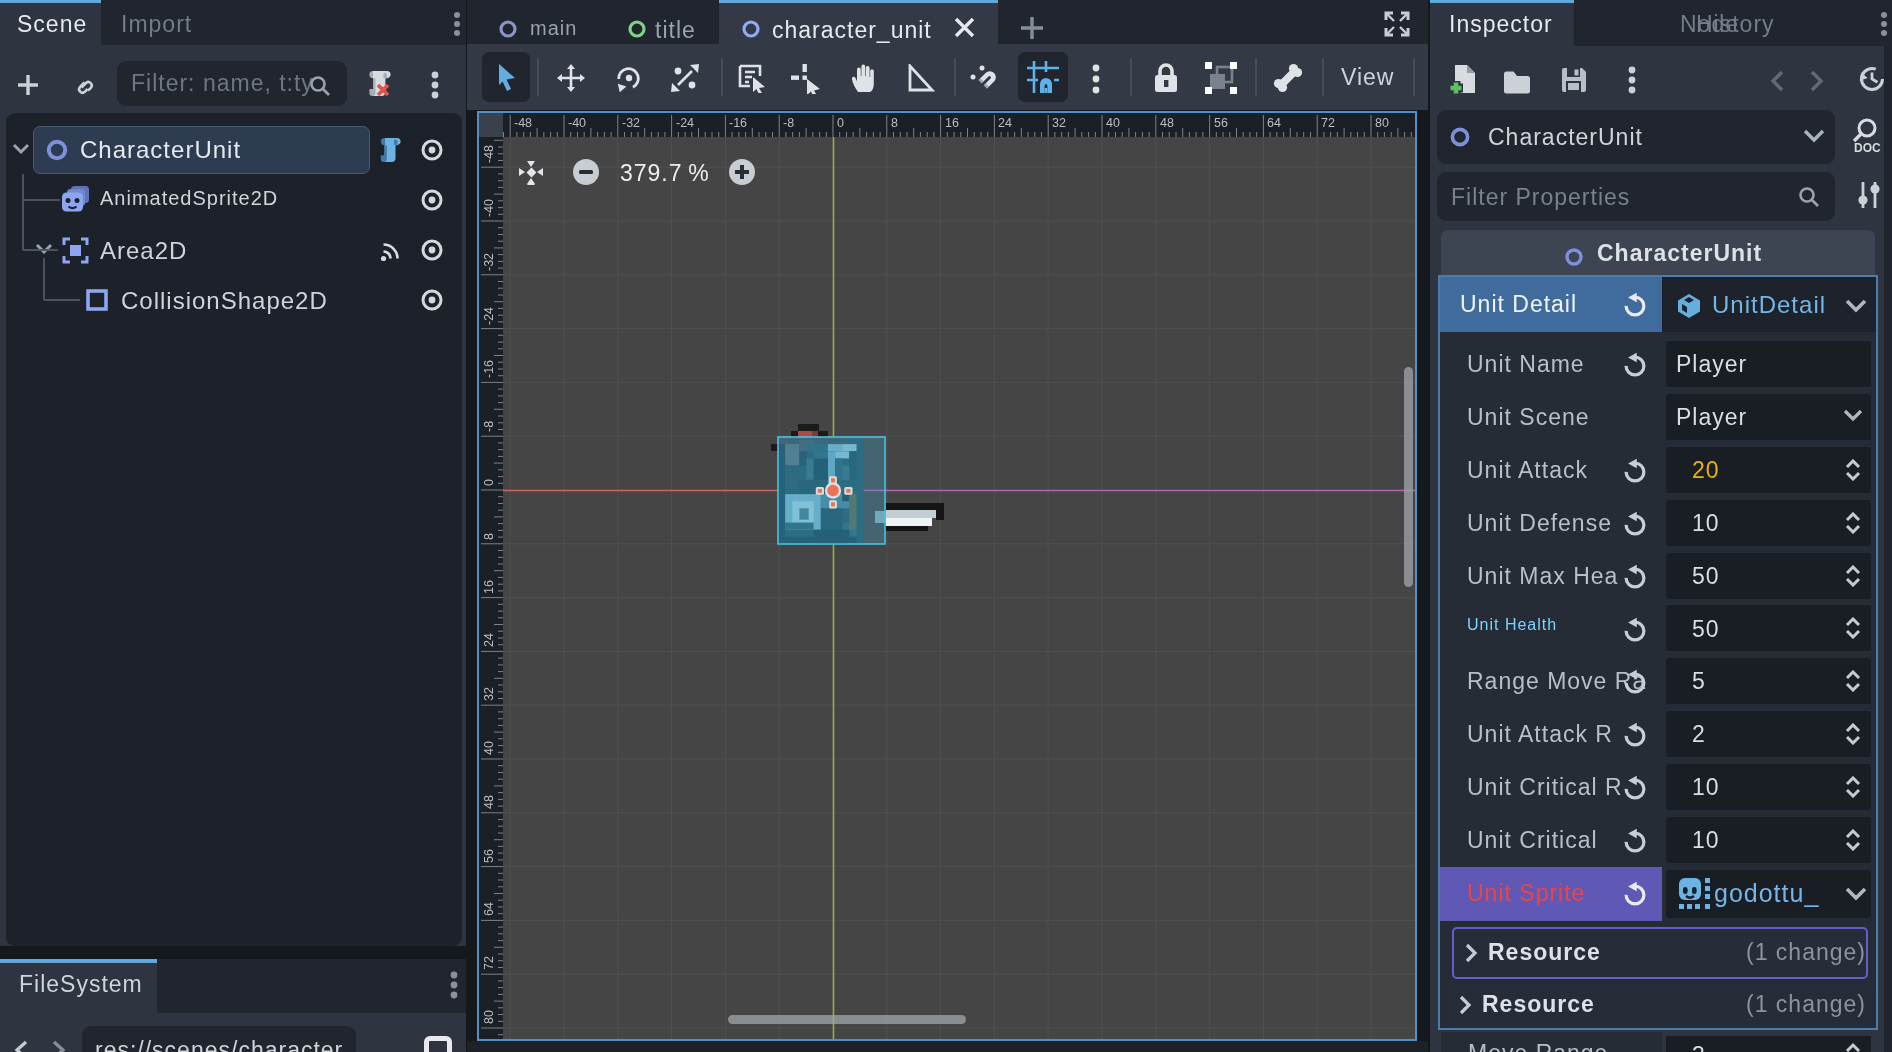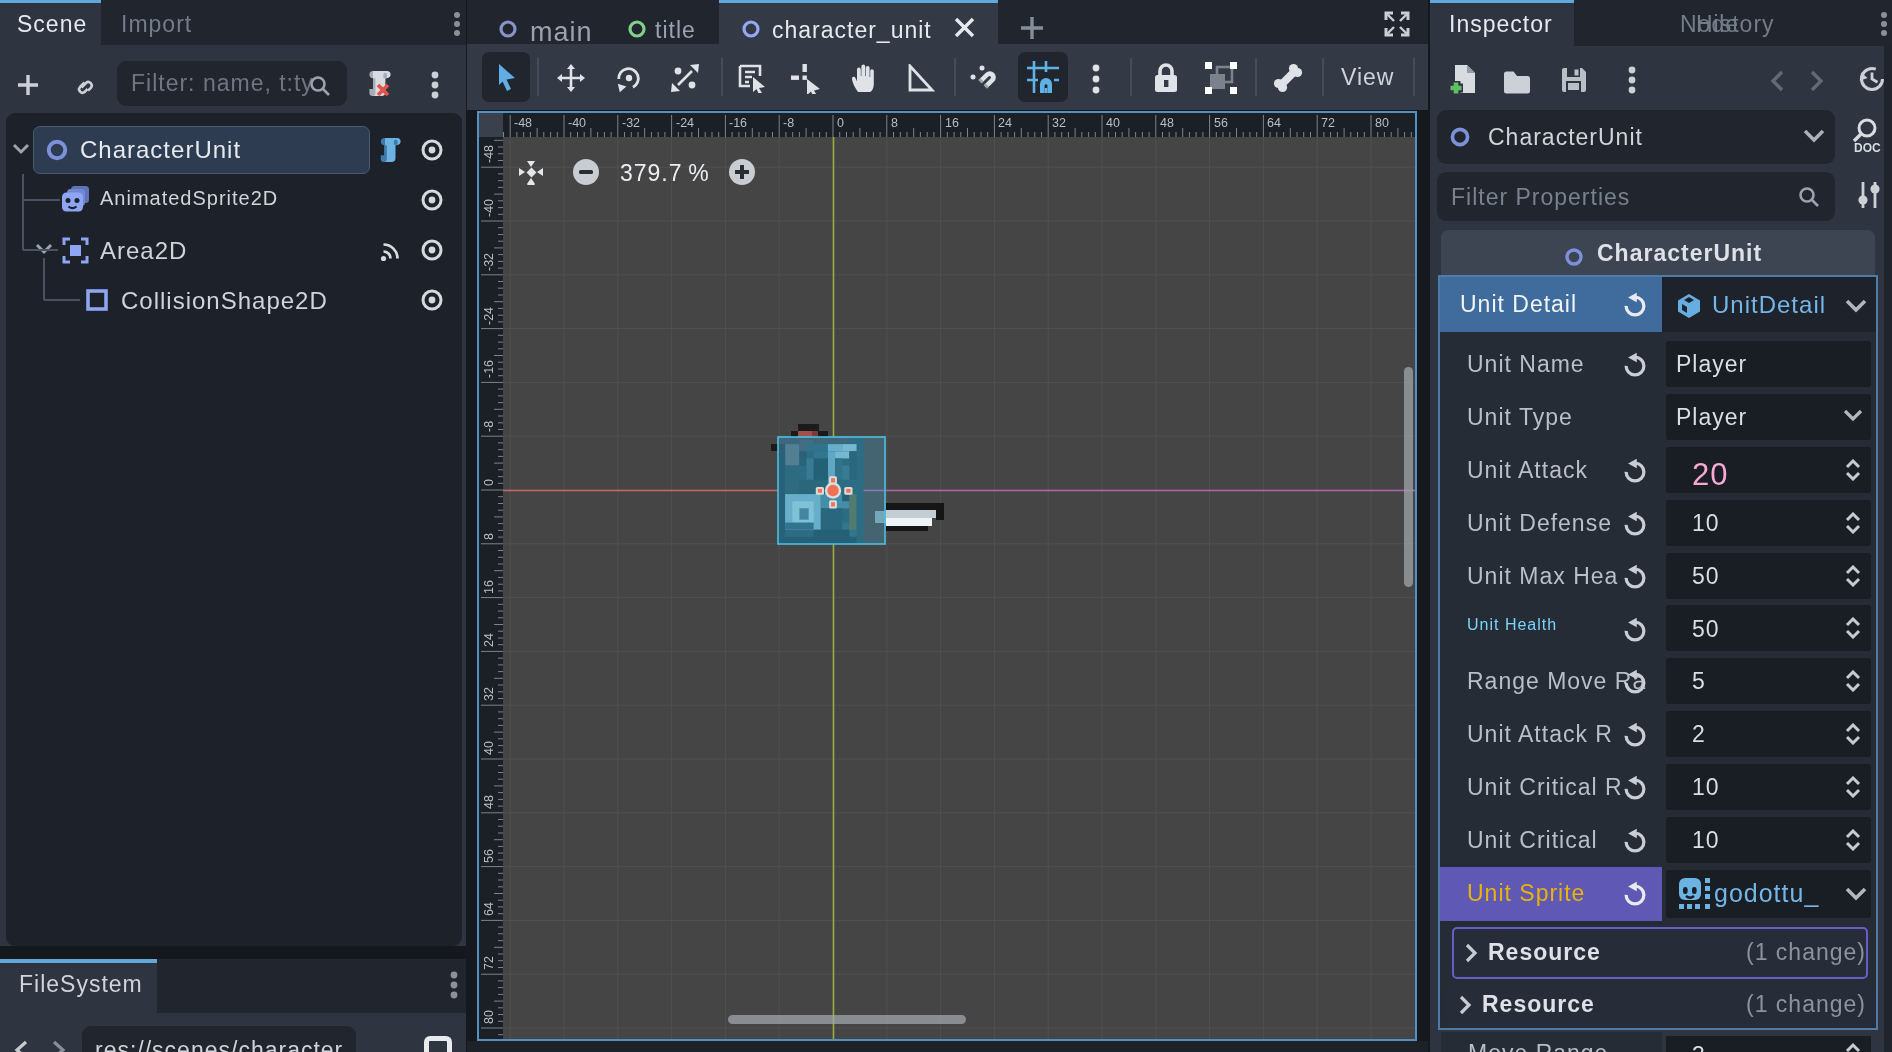--- a/index.html
+++ b/index.html
@@ -132,21 +132,21 @@
 <div class="a" style="left:82px;top:1026px;width:274px;height:26px;background:#21262e;border-radius:9px 9px 0 0;overflow:hidden">
     <div class="txt" style="left:13px;top:11px;font-size:23px;color:#cfd4db">res://scenes/character_uni</div>
   </div>
 <div class="a" style="left:424px;top:1036px;width:28px;height:16px;border:5px solid #e8eaee;border-bottom:none;border-radius:6px 6px 0 0"></div>
 <div class="a" style="left:467px;top:0px;width:961px;height:44px;background:#21252d"></div>
 <div class="a" style="left:467px;top:44px;width:961px;height:66px;background:#333a45"></div>
 <div class="a" style="left:467px;top:1041px;width:961px;height:11px;background:#1d2128"></div>
 <svg class="a" style="left:498px;top:19px;" width="20" height="20" viewBox="0 0 20 20">
     <circle cx="10" cy="10" r="7" stroke="#8893c6" stroke-width="3.2" fill="none"></circle>
   </svg>
-<div class="txt" style="left:530px;top:17px;font-size:27px;color:#99a2b0;">main</div>
+<div class="txt" style="left:530px;top:17px;font-size:20px;color:#99a2b0;">main</div>
 <svg class="a" style="left:627px;top:19px;" width="20" height="20" viewBox="0 0 20 20">
     <circle cx="10" cy="10" r="7" stroke="#7fd089" stroke-width="3.2" fill="none"></circle>
   </svg>
 <div class="txt" style="left:655px;top:17px;font-size:23px;color:#99a2b0;">title</div>
 <div class="a" style="left:719px;top:0px;width:279px;height:44px;background:#333a45"></div>
 <div class="a" style="left:719px;top:0px;width:279px;height:3px;background:#63a8da"></div>
 <svg class="a" style="left:741px;top:19px;" width="20" height="20" viewBox="0 0 20 20">
     <circle cx="10" cy="10" r="7" stroke="#93a9f5" stroke-width="3.2" fill="none"></circle>
   </svg>
 <div class="txt" style="left:772px;top:17px;font-size:23px;color:#e6e9ee;">character_unit</div>
@@ -790,33 +790,33 @@
 <svg class="a" style="left:405px;top:22px" width="22" height="16" viewBox="0 0 22 16">
       <path d="M2 2 L11 11 L20 2" stroke="#b0b7c0" stroke-width="3.6" fill="none"></path>
     </svg>
 <div class="txt" style="left:27px;top:74.0px;font-size:23px;color:#b9bfc8;">Unit Name</div>
 <svg class="a" style="left:182px;top:75.0px" width="26" height="26" viewBox="0 0 24 24">
       <circle cx="12" cy="13" r="8.2" stroke="#c9ced5" stroke-width="3" fill="none" stroke-dasharray="25.8 12.9 12.9 0"></circle>
       <path d="M13.6 0.6 L13.6 9.4 L5.6 5 Z" fill="#c9ced5"></path>
     </svg>
 <div class="a" style="left:226px;top:64px;width:205px;height:46px;background:#191d24;border-radius:3px"></div>
 <div class="txt" style="left:236px;top:74.0px;font-size:23px;color:#dadde2;">Player</div>
-<div class="txt" style="left:27px;top:126.9px;font-size:23px;color:#b9bfc8;">Unit Type</div>
+<div class="txt" style="left:27px;top:126.9px;font-size:23px;color:#b9bfc8;">Unit Scene</div>
 <div class="a" style="left:226px;top:117px;width:205px;height:46px;background:#191d24;border-radius:3px"></div>
 <div class="txt" style="left:236px;top:126.9px;font-size:23px;color:#dadde2;">Player</div>
 <svg class="a" style="left:403px;top:132px" width="20" height="15" viewBox="0 0 20 15">
       <path d="M2 2 L10 10 L18 2" stroke="#b0b7c0" stroke-width="3.2" fill="none"></path>
     </svg>
 <div class="txt" style="left:27px;top:179.8px;font-size:23px;color:#b9bfc8;">Unit Attack</div>
 <svg class="a" style="left:182px;top:180.8px" width="26" height="26" viewBox="0 0 24 24">
       <circle cx="12" cy="13" r="8.2" stroke="#c9ced5" stroke-width="3" fill="none" stroke-dasharray="25.8 12.9 12.9 0"></circle>
       <path d="M13.6 0.6 L13.6 9.4 L5.6 5 Z" fill="#c9ced5"></path>
     </svg>
 <div class="a" style="left:226px;top:170px;width:205px;height:46px;background:#191d24;border-radius:3px"></div>
-<div class="txt" style="left:252px;top:179.8px;font-size:31px;color:#f9a8d4;">20</div>
+<div class="txt" style="left:252px;top:179.8px;font-size:23px;color:#eab308;">20</div>
 <svg class="a" style="left:405px;top:182px" width="16" height="22" viewBox="0 0 16 22">
       <path d="M2 8 L8 2 L14 8" stroke="#c6cbd2" stroke-width="3" fill="none"></path>
       <path d="M2 14 L8 20 L14 14" stroke="#c6cbd2" stroke-width="3" fill="none"></path>
     </svg>
 <div class="txt" style="left:27px;top:232.7px;font-size:23px;color:#b9bfc8;">Unit Defense</div>
 <svg class="a" style="left:182px;top:233.7px" width="26" height="26" viewBox="0 0 24 24">
       <circle cx="12" cy="13" r="8.2" stroke="#c9ced5" stroke-width="3" fill="none" stroke-dasharray="25.8 12.9 12.9 0"></circle>
       <path d="M13.6 0.6 L13.6 9.4 L5.6 5 Z" fill="#c9ced5"></path>
     </svg>
 <div class="a" style="left:226px;top:223px;width:205px;height:46px;background:#191d24;border-radius:3px"></div>
@@ -885,21 +885,21 @@
       <circle cx="12" cy="13" r="8.2" stroke="#c9ced5" stroke-width="3" fill="none" stroke-dasharray="25.8 12.9 12.9 0"></circle>
       <path d="M13.6 0.6 L13.6 9.4 L5.6 5 Z" fill="#c9ced5"></path>
     </svg>
 <div class="a" style="left:226px;top:540px;width:205px;height:46px;background:#191d24;border-radius:3px"></div>
 <div class="txt" style="left:252px;top:550.0999999999999px;font-size:23px;color:#dadde2;">10</div>
 <svg class="a" style="left:405px;top:552px" width="16" height="22" viewBox="0 0 16 22">
       <path d="M2 8 L8 2 L14 8" stroke="#c6cbd2" stroke-width="3" fill="none"></path>
       <path d="M2 14 L8 20 L14 14" stroke="#c6cbd2" stroke-width="3" fill="none"></path>
     </svg>
 <div class="a" style="left:0;top:590px;width:222px;height:54px;background:#5f58b4"></div>
-<div class="txt" style="left:27px;top:603px;font-size:23px;color:#eab308;">Unit Sprite</div>
+<div class="txt" style="left:27px;top:603px;font-size:23px;color:#ef4444;">Unit Sprite</div>
 <svg class="a" style="left:182px;top:604px" width="26" height="26" viewBox="0 0 24 24">
       <circle cx="12" cy="13" r="8.2" stroke="#e8eaee" stroke-width="3" fill="none" stroke-dasharray="25.8 12.9 12.9 0"></circle>
       <path d="M13.6 0.6 L13.6 9.4 L5.6 5 Z" fill="#e8eaee"></path>
     </svg>
 <div class="a" style="left:226px;top:593px;width:205px;height:48px;background:#191d24;border-radius:3px"></div>
 <svg class="a" style="left:238px;top:600px" width="34" height="34" viewBox="0 0 34 34">
       <rect x="1" y="1" width="22" height="22" rx="6" fill="#6cb3e4"></rect>
       <rect x="5" y="10" width="4.6" height="7" rx="2.3" fill="#191d24"></rect>
       <rect x="14" y="10" width="4.6" height="7" rx="2.3" fill="#191d24"></rect>
       <path d="M8 19 q4 3.4 8 0" stroke="#191d24" stroke-width="2.4" fill="none"></path>

